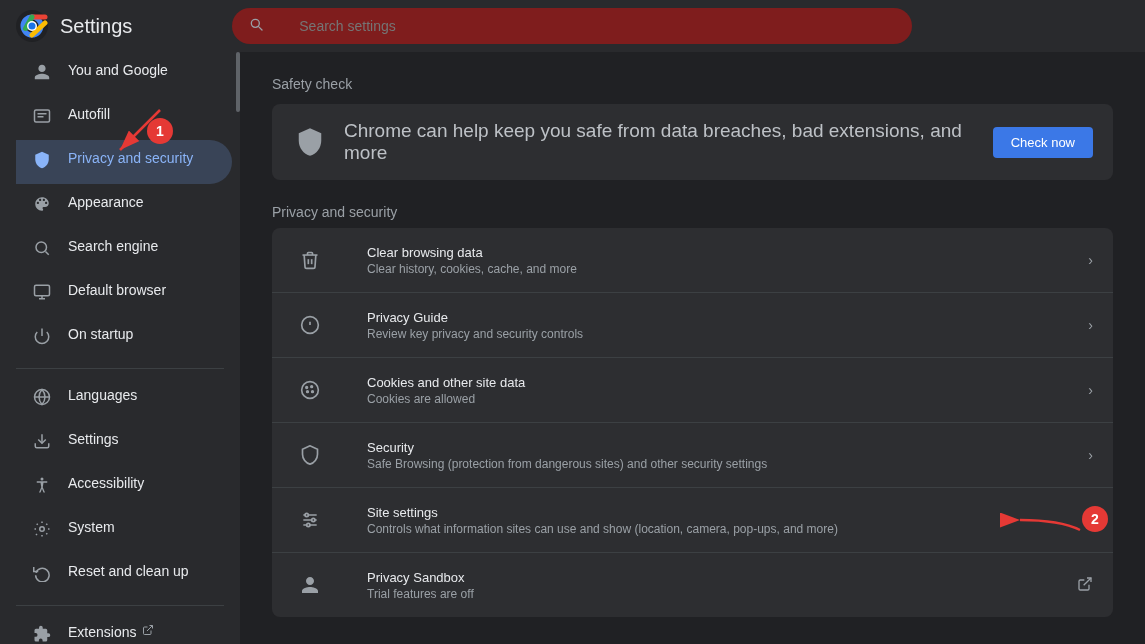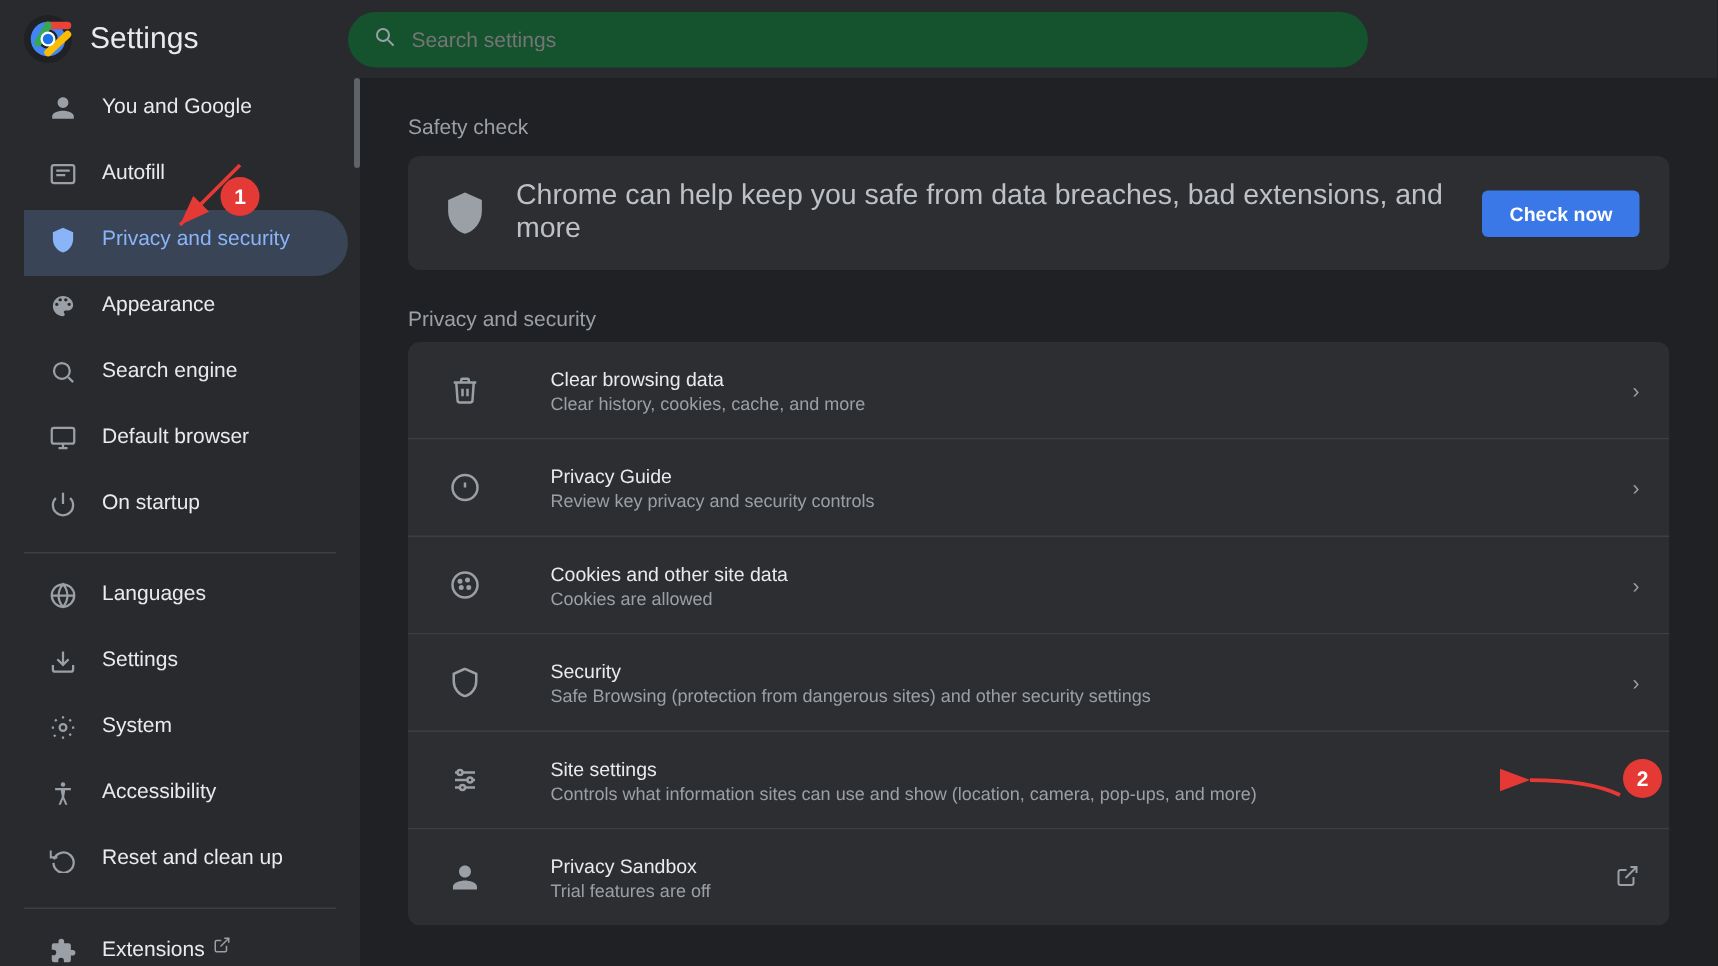--- a/index.html
+++ b/index.html
@@ -32,26 +32,27 @@
     }
     .header-title {
       font-size: 20px;
       font-weight: 500;
       color: #e8eaed;
       margin-right: 20px;
     }
     .search-bar {
       display: flex;
       align-items: center;
-      background: #14532d;
+      background: #7f1d1d;
       border-radius: 24px;
       padding: 8px 16px;
       flex: 1;
       max-width: 680px;
       margin-left: 80px;
+      gap: 25px;
     }
     .search-icon-wrap {
       color: #9aa0a6;
       margin-right: 10px;
       font-size: 16px;
     }
     .search-input {
       background: transparent;
       border: none;
       outline: none;
@@ -171,21 +172,21 @@
       font-size: 19px;
       color: #bdc1c6;
     }
     .check-now-btn {
       background: #3b78e7;
       color: #fff;
       border: none;
       border-radius: 4px;
       padding: 8px 18px;
       font-size: 13px;
-      font-weight: 700;
+      font-weight: 400;
       cursor: pointer;
       white-space: nowrap;
     }
 
     
     .privacy-section-title {
       font-size: 14px;
       color: #9aa0a6;
       font-weight: 500;
       margin-bottom: 8px;
@@ -375,36 +376,36 @@
                 <path d="M21 15v4a2 2 0 0 1-2 2H5a2 2 0 0 1-2-2v-4"></path>
                 <polyline points="7 10 12 15 17 10"></polyline>
                 <line x1="12" y1="15" x2="12" y2="3"></line>
               </svg>
           </span>
           <span class="nav-label">Settings</span>
         </div>
 
         <div class="nav-item">
           <span class="nav-icon">
-            <svg width="18" height="18" viewBox="0 0 24 24" fill="none" stroke="currentColor" stroke-width="2">
-                <circle cx="12" cy="12" r="3"></circle>
-                <path d="M19.07 4.93l-1.41 1.41M5.34 18.66l-1.41 1.41M12 2v2M12 20v2M2 12h2M20 12h2M6.34 6.34L4.93 4.93M19.07 19.07l-1.41-1.41"></path>
-              </svg>
-          </span>
-          <span class="nav-label">System</span>
-        </div>
-
-        <div class="nav-item">
-          <span class="nav-icon">
             <svg width="18" height="18" viewBox="0 0 24 24" fill="currentColor">
                 <circle cx="12" cy="4" r="2"></circle>
                 <path d="M19 9h-5l-1 6 3 7h-2l-2-5-2 5H8l3-7-1-6H5V7h14v2z"></path>
               </svg>
           </span>
           <span class="nav-label">Accessibility</span>
+        </div>
+
+        <div class="nav-item">
+          <span class="nav-icon">
+            <svg width="18" height="18" viewBox="0 0 24 24" fill="none" stroke="currentColor" stroke-width="2">
+                <circle cx="12" cy="12" r="3"></circle>
+                <path d="M19.07 4.93l-1.41 1.41M5.34 18.66l-1.41 1.41M12 2v2M12 20v2M2 12h2M20 12h2M6.34 6.34L4.93 4.93M19.07 19.07l-1.41-1.41"></path>
+              </svg>
+          </span>
+          <span class="nav-label">System</span>
         </div>
 
         <div class="nav-item">
           <span class="nav-icon">
             <svg width="18" height="18" viewBox="0 0 24 24" fill="none" stroke="currentColor" stroke-width="2">
                 <polyline points="1 4 1 10 7 10"></polyline>
                 <path d="M3.51 15a9 9 0 1 0 .49-3.17"></path>
               </svg>
           </span>
           <span class="nav-label">Reset and clean up</span>

